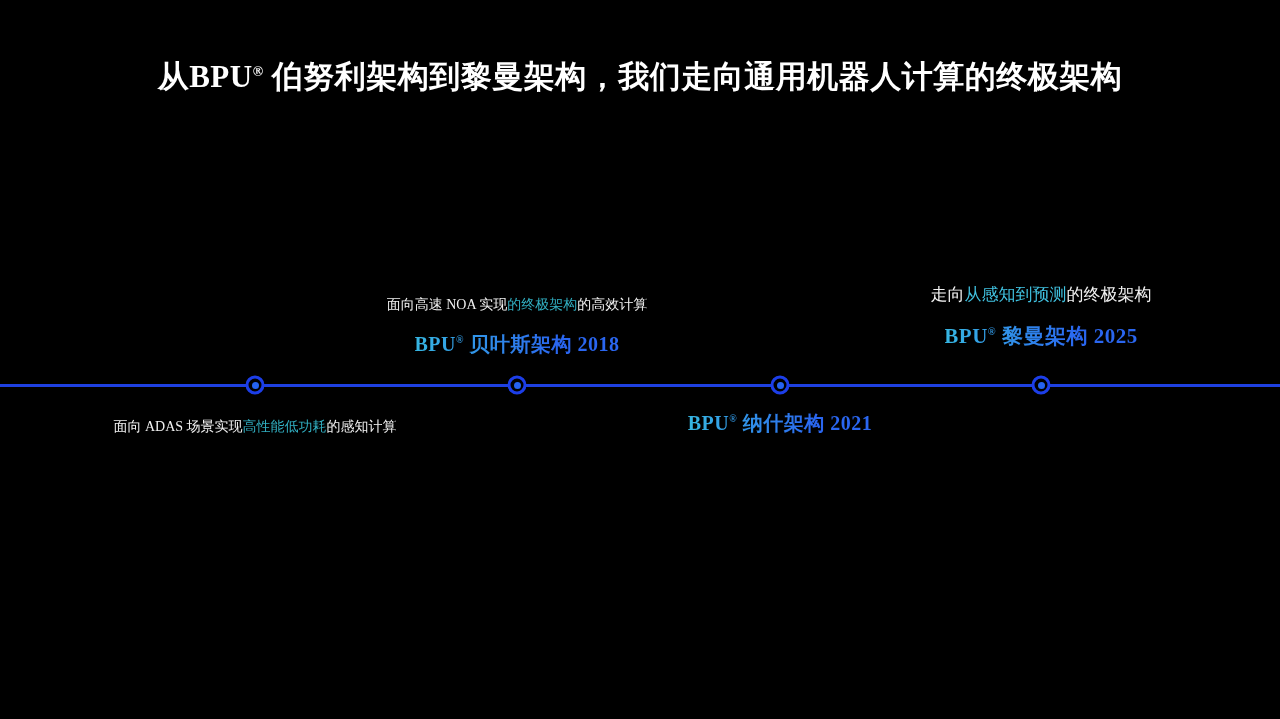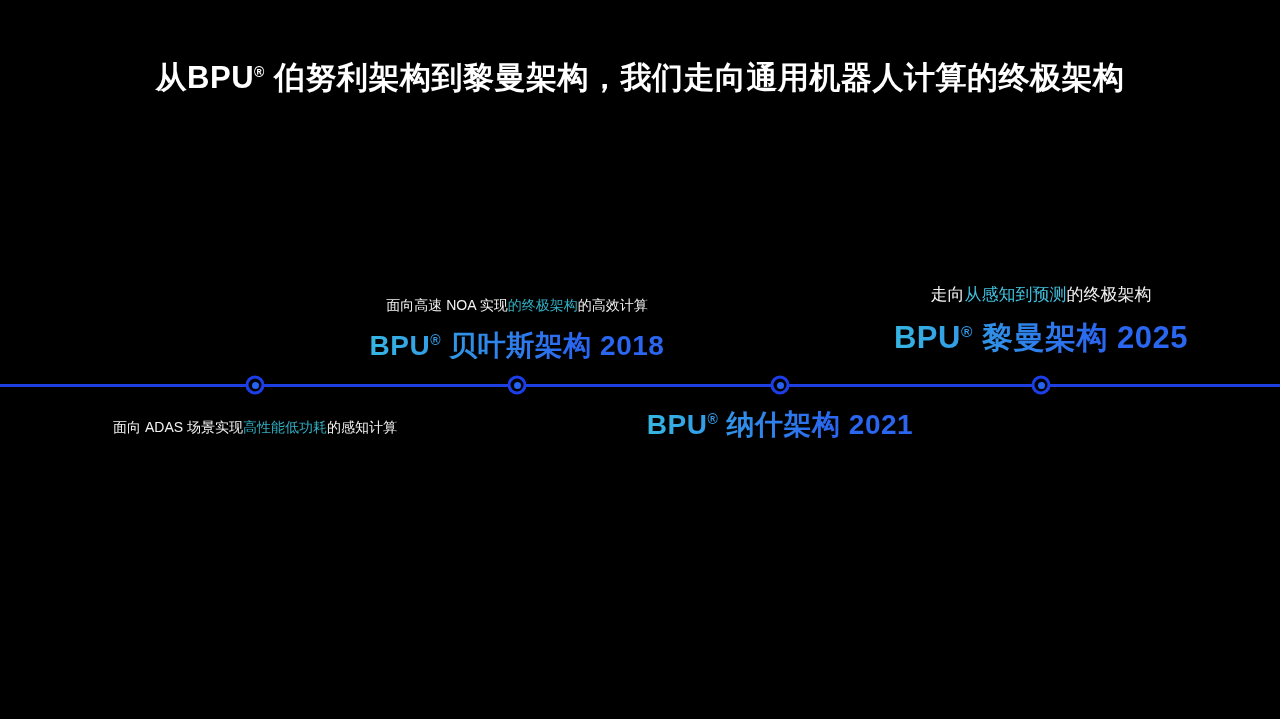--- a/index.html
+++ b/index.html
@@ -2,21 +2,21 @@
 <html style="--background: #000000; --title-text: #ffffff; --timeline-line: #1e40e0; --node-ring: #1c3ee8; --node-dot: #2563f0; --label-gradient-start: #36b6e2; --label-gradient-end: #2a66f0; --desc-text: #f2f2f2; --desc-highlight: #31afc2; --desc-highlight-bright: #41c3e2;"><head>
 <meta charset="utf-8">
 <style>
   html, body { margin: 0; padding: 0; background: #000; }
   .slide {
     position: relative;
     width: 1280px;
     height: 719px;
     background: var(--background, #000000);
     overflow: hidden;
-    font-family: Liberation Sans, sans-serif;
+    font-family: Liberation Serif, serif;
   }
   
   .title {
     position: absolute;
     top: 52px;
     left: 0;
     width: 100%;
     text-align: center;
     color: var(--title-text, #ffffff);
     font-size: 31px;
@@ -70,21 +70,21 @@
     position: absolute;
     transform: translateX(-50%);
     text-align: center;
     white-space: nowrap;
   }
   .m1 { left: 255px;  top: 406px; }
   .m2 { left: 517px;  top: 295px; }
   .m3 { left: 780px;  top: 406px; }
   .m4 { left: 1041px; top: 283px; }
   .milestone-label {
-    font-size: 28px;
+    font-size: 20px;
     font-weight: 700;
     line-height: 26px;
     letter-spacing: 0.5px;
     color: var(--label-gradient-end, #2a66f0);
     display: inline-block;
   }
   @supports (-webkit-background-clip: text) {
     .milestone-label {
       background: linear-gradient(90deg, var(--label-gradient-start, #36b6e2) 0%, var(--label-gradient-end, #2a66f0) 70%);
       -webkit-background-clip: text;
@@ -99,21 +99,21 @@
     color: var(--desc-text, #f2f2f2);
   }
   .milestone-desc .hl { color: var(--desc-highlight, #31afc2); }
   
   .m1 .milestone-desc, .m3 .milestone-desc { margin-top: 11px; }
   
   .m2 .milestone-label { margin-top: 12px; }
   
   .m4 .milestone-desc { font-size: 17px; line-height: 24px; }
   .m4 .milestone-desc .hl { color: var(--desc-highlight-bright, #41c3e2); }
-  .m4 .milestone-label { font-size: 31px; line-height: 34px; margin-top: 8px; }
+  .m4 .milestone-label { font-size: 21px; line-height: 34px; margin-top: 8px; }
 </style>
 </head>
 <body>
 
 <div class="slide">
 
   <div class="title"><span>从BPU</span><sup>®</sup><span> 伯努利架构到黎曼架构，我们走向通用机器人计算的终极架构</span></div>
 
   <div class="timeline-line"></div>
 

